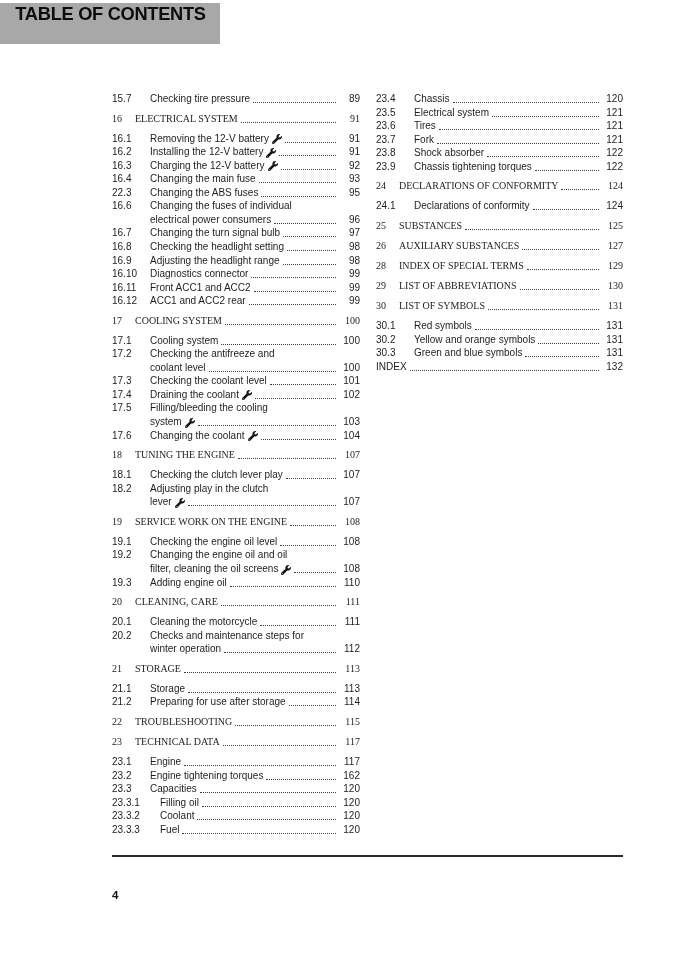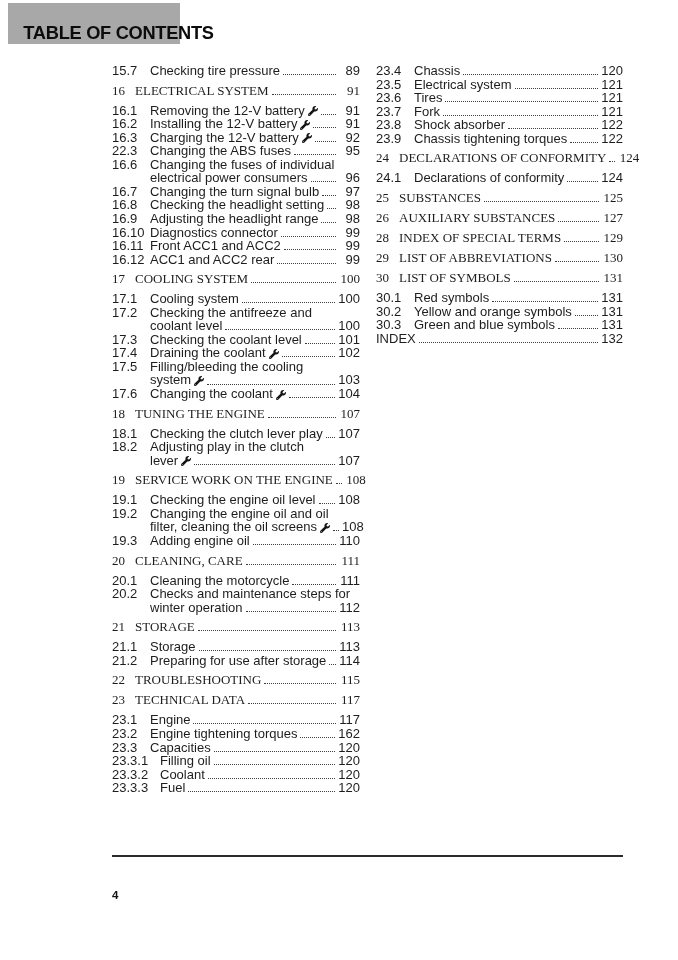--- a/index.html
+++ b/index.html
@@ -2,29 +2,29 @@
 <html><head>
 <meta charset="utf-8">
 <style>
   html,body { margin:0; padding:0; }
   body {
     width:678px; height:960px; background:#ffffff; position:relative;
     font-family:"Liberation Sans", sans-serif; color:#1d1d1d;
     overflow:hidden;
   }
   .header-box {
-    position:absolute; left:8px; top:3px; width:172px; height:41px;
-    background:#a8a8a8; display:flex; align-items:flex-end;
+    position:absolute; left:0; top:3px; width:220px; height:41px;
+    background:#a8a8a8; display:flex; align-items:flex-start;
   }
   .header-title {
     font-size:19px; font-weight:bold; color:#0c0c0c; padding-left:16px;
     letter-spacing:-0.3px; white-space:nowrap;
     transform:scaleX(0.96); transform-origin:left center;
   }
-  .col { position:absolute; top:64px; font-size:13px; line-height:13.55px; }
+  .col { position:absolute; top:92px; font-size:10px; line-height:13.55px; }
   #col-left  { left:112px; width:248px; }
   #col-right { left:376px; width:247px; }
   .entry .line { display:flex; align-items:flex-end; }
   .entry.chapter { margin:6px 0 6.5px;font-family:Liberation Serif, serif; }
   .entry.chapter .num { width:23px; }
   .entry.sub .num, .entry.sub .indent { width:38px; }
   .entry.subsub .num, .entry.subsub .indent { width:48px; }
   .num { flex:none; }
   .txt { flex:none; white-space:nowrap; }
   .leader {
@@ -94,20 +94,28 @@
         <span class="txt">Charging the 12-V battery</span>
         <svg viewBox="0 0 512 512" xmlns="http://www.w3.org/2000/svg" aria-hidden="true" class="wrench">
   <path fill="#141414" d="M507.73 109.1c-2.24-9.03-13.54-12.09-20.12-5.51l-74.36 74.36-67.88-11.31-11.31-67.88 74.36-74.36c6.62-6.62 3.43-17.9-5.66-20.16-47.38-11.74-99.55.91-136.58 37.93-39.64 39.64-50.55 97.1-34.05 147.2L18.74 402.76c-24.99 24.99-24.99 65.51 0 90.5 24.99 24.99 65.51 24.99 90.5 0l213.21-213.21c50.12 16.71 107.47 5.68 147.37-34.22 37.07-37.07 49.7-89.32 37.91-136.73zM64 472c-13.25 0-24-10.75-24-24 0-13.26 10.75-24 24-24s24 10.74 24 24c0 13.25-10.75 24-24 24z"></path>
 </svg>
         <span class="leader"></span>
         <span class="pg">92</span>
       </div>
     </div>
     <div class="entry sub">
       <div class="line">
+        <span class="num">16.4</span>
+        <span class="txt">Changing the main fuse</span>
+        <span class="leader"></span>
+        <span class="pg">93</span>
+      </div>
+    </div>
+    <div class="entry sub">
+      <div class="line">
         <span class="num">22.3</span>
         <span class="txt">Changing the ABS fuses</span>
         <span class="leader"></span>
         <span class="pg">95</span>
       </div>
     </div>
     <div class="entry sub">
       <div class="line">
         <span class="num">16.6</span>
         <span class="txt">Changing the fuses of individual</span>

